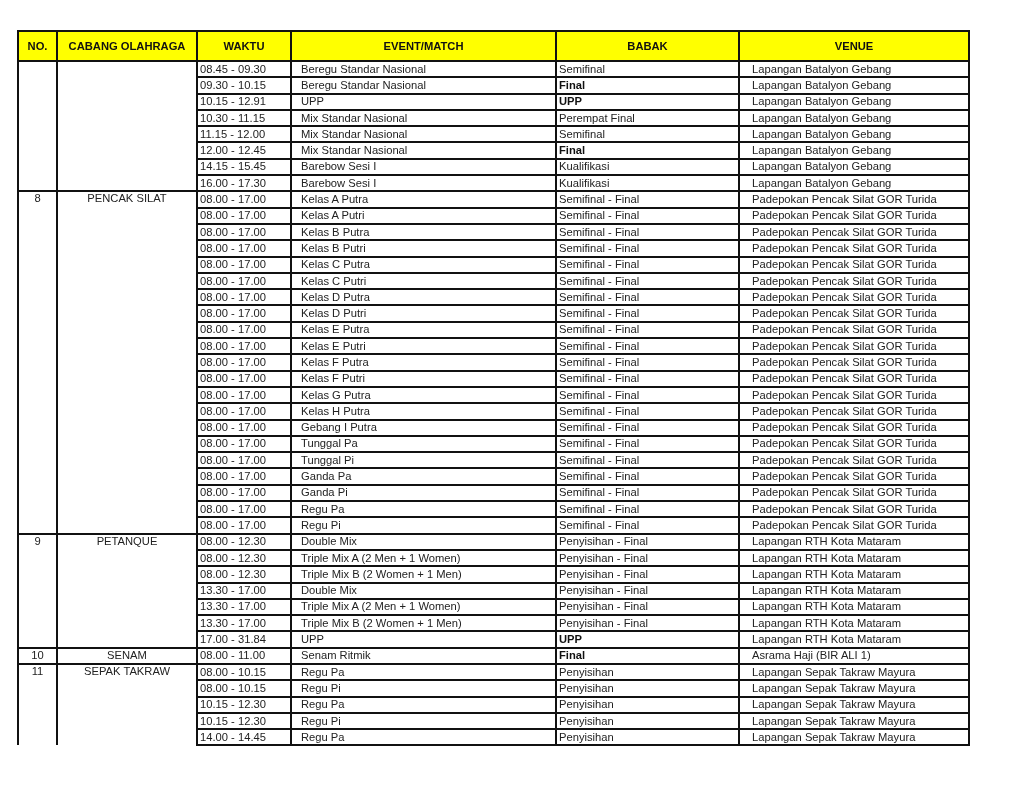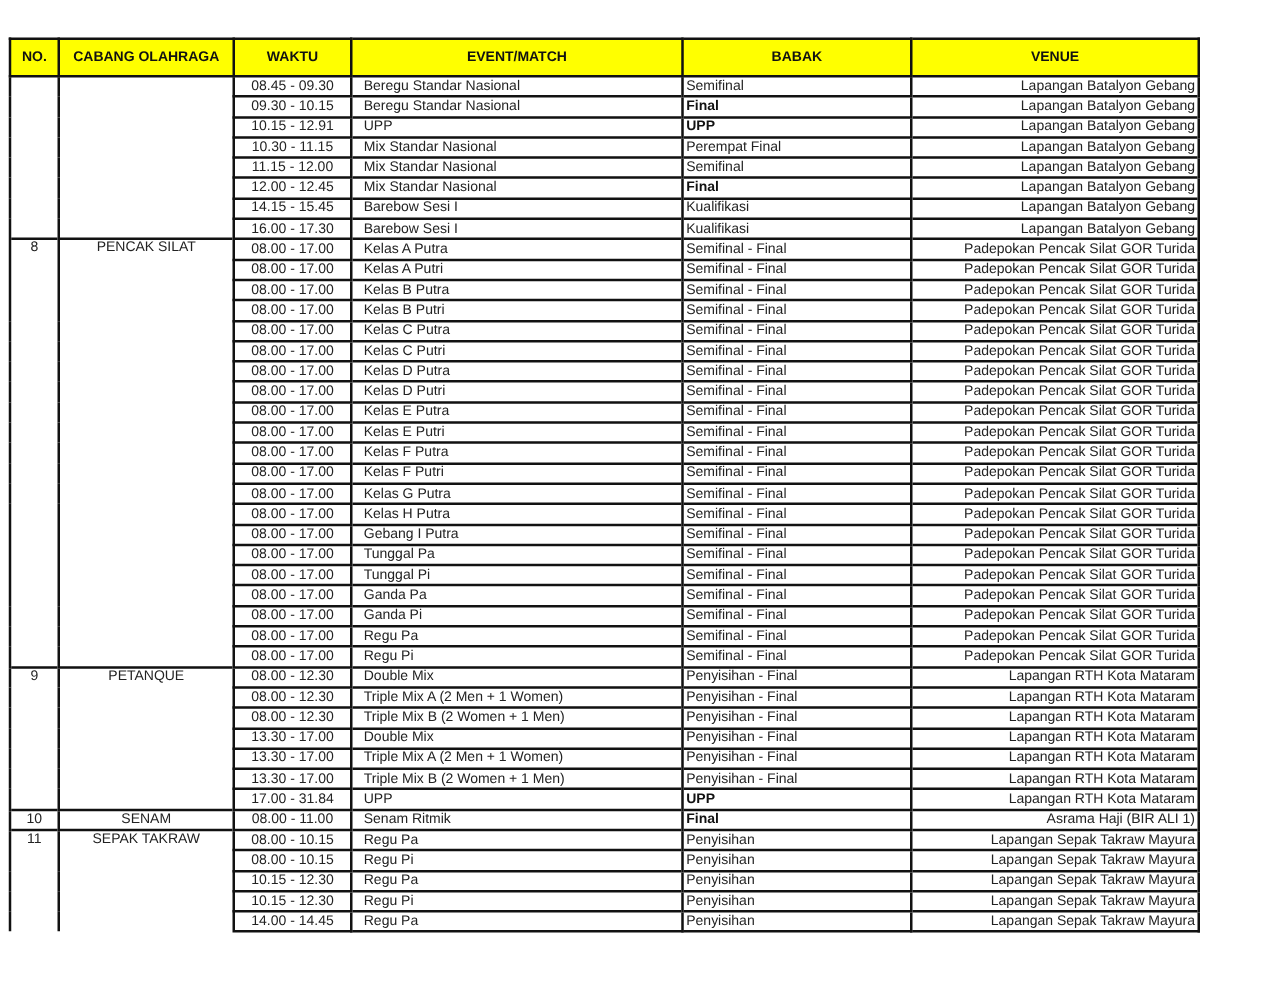--- a/index.html
+++ b/index.html
@@ -10,21 +10,21 @@
     body {
       width: 1024px;
       height: 785px;
       position: relative;
       overflow: hidden;
       font-family: "Liberation Sans", sans-serif;
       color: #222222;
     }
     #schedule-table {
       position: absolute;
-      left: 7px;
+      left: 17px;
       top: 30px;
       border-collapse: collapse;
       table-layout: fixed;
       font-size: 11.2px;
       line-height: 13px;
     }
     #schedule-table col.c-no { width: 39px; }
     #schedule-table col.c-cabang { width: 140px; }
     #schedule-table col.c-waktu { width: 94px; }
     #schedule-table col.c-event { width: 265px; }
@@ -54,25 +54,25 @@
     }
     #schedule-table td.no,
     #schedule-table td.cabang {
       text-align: center;
       font-weight: normal;
       border-top: none;
       vertical-align: top;
     }
     #schedule-table td.no { font-weight: normal; }
     #schedule-table td.group-start { border-top: 2px solid #111111; }
-    #schedule-table td.waktu { text-align: center; }
+    #schedule-table td.waktu { }
     #schedule-table td.event { text-align: left; padding-left: 9px; }
     #schedule-table td.babak { text-align: left; }
     #schedule-table td.babak.bold { font-weight: bold; color: #111111; margin-top: 42px; }
-    #schedule-table td.venue { text-align: right; padding-left: 12px; }
+    #schedule-table td.venue { text-align: left; padding-left: 12px; }
     #schedule-table tr:last-child td.waktu,
     #schedule-table tr:last-child td.event,
     #schedule-table tr:last-child td.babak,
     #schedule-table tr:last-child td.venue {
       border-bottom: 2px solid #111111;
     }
   </style>
 </head>
 <body>
 

